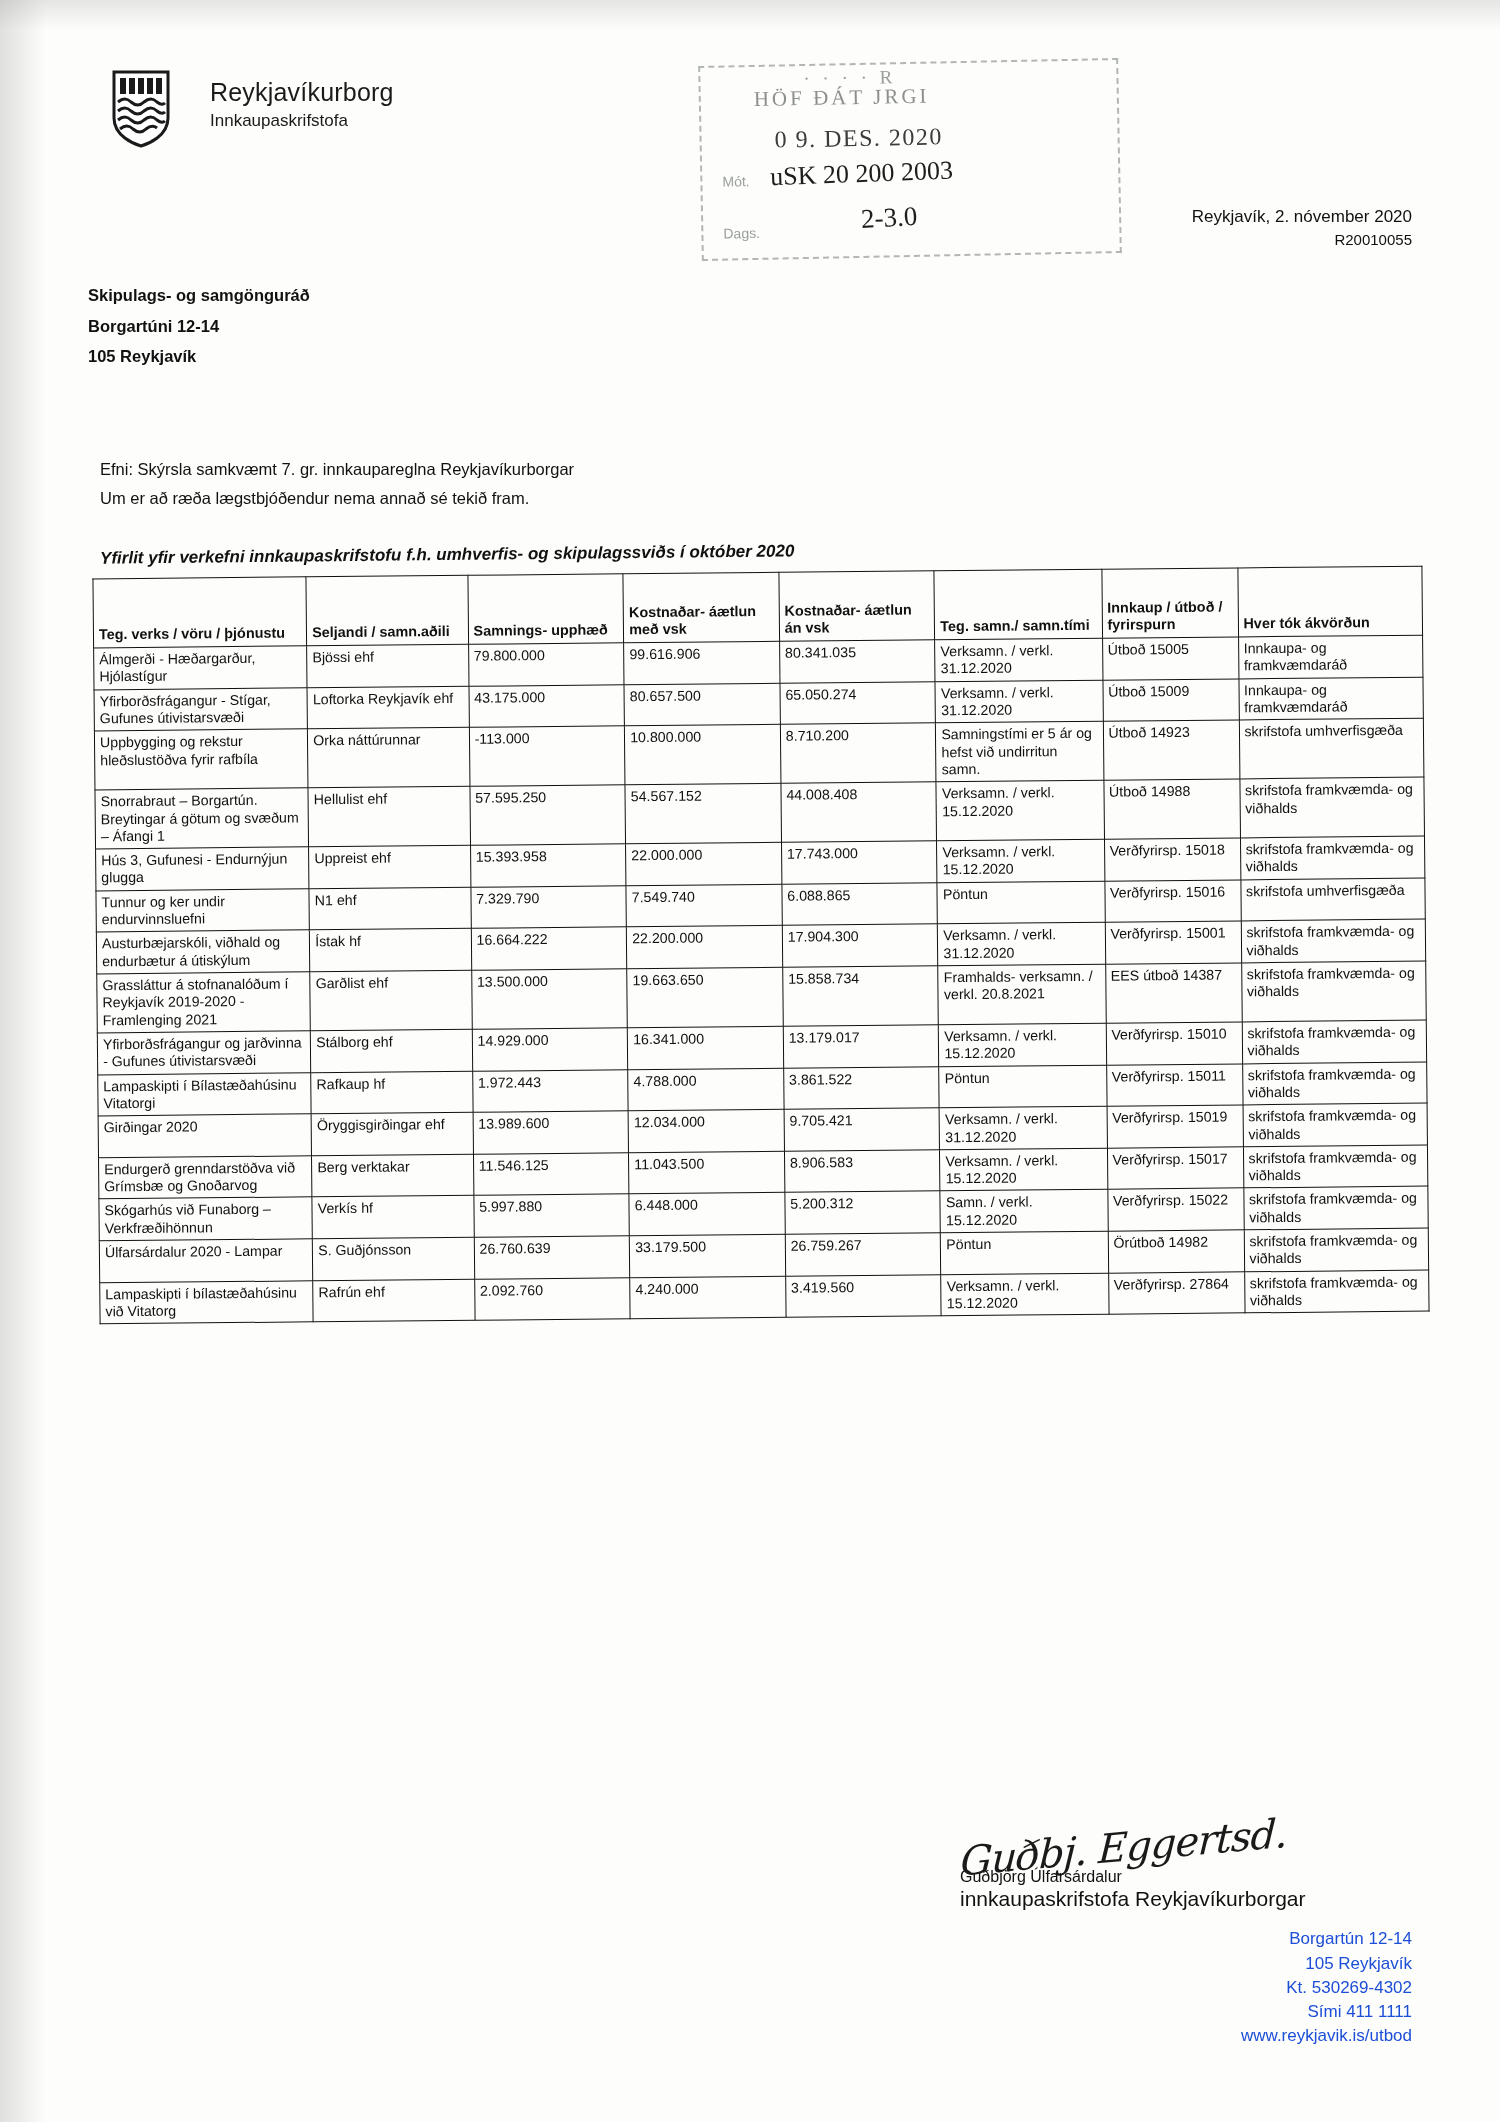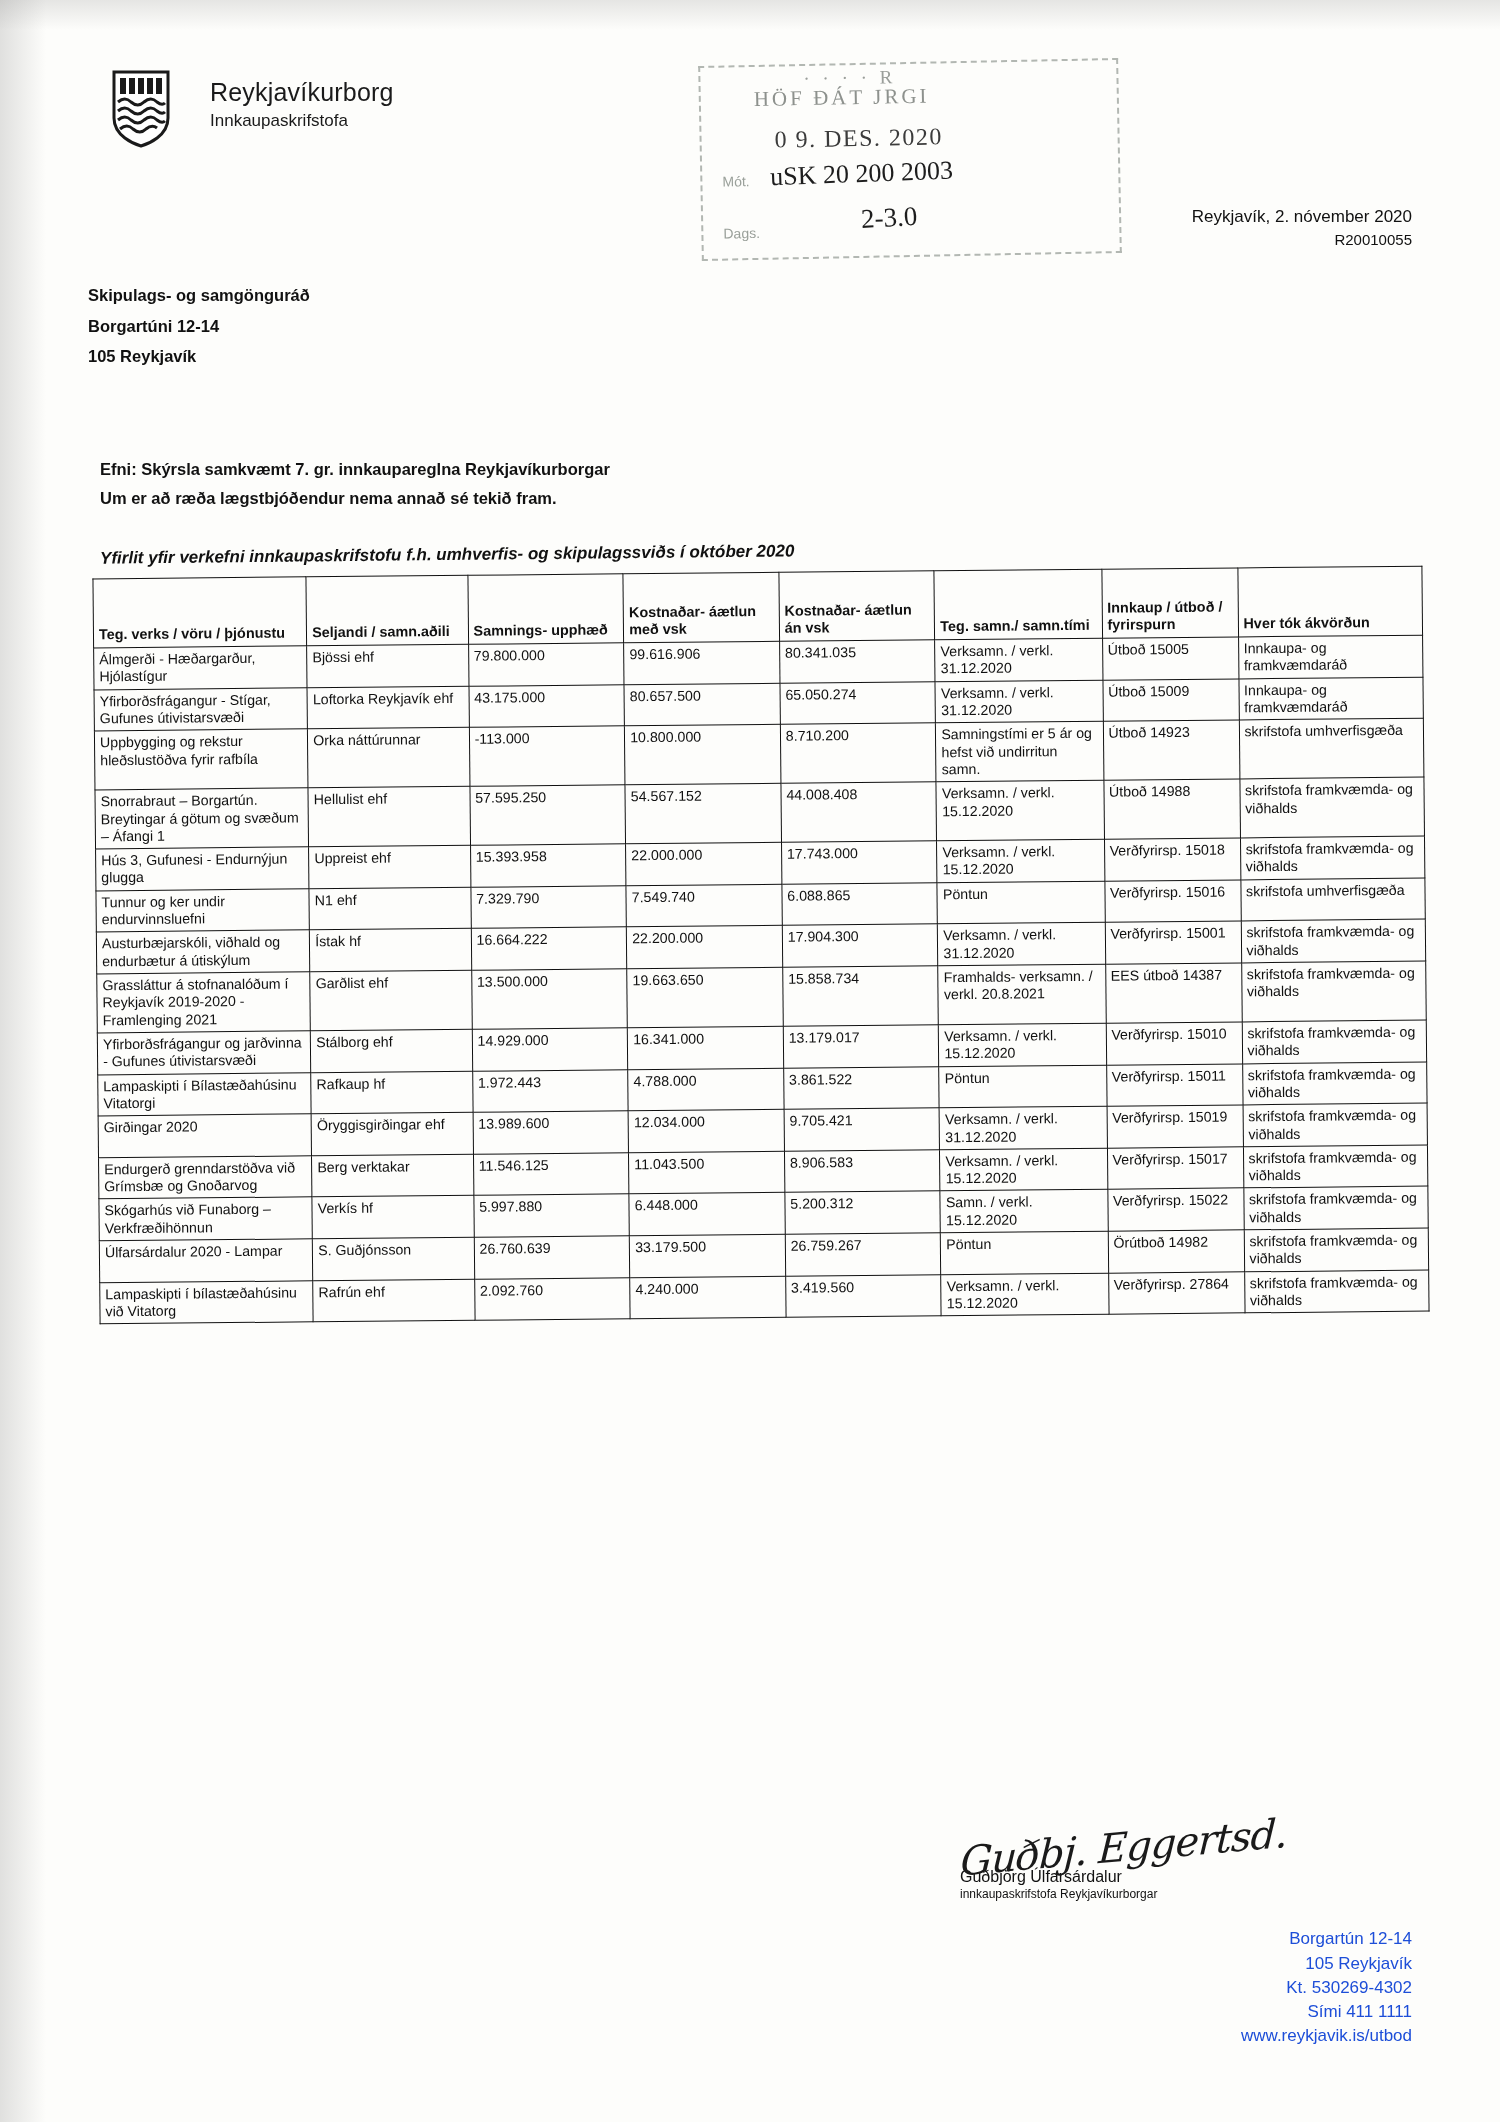--- a/index.html
+++ b/index.html
@@ -145,21 +145,21 @@
     font-weight: bold;
     line-height: 1.85;
   }
 
   
   .subject {
     position: absolute;
     left: 100px;
     top: 455px;
     font-size: 16.5px;
-    font-weight: bold;
+    font-weight: normal;
     line-height: 1.75;
   }
   .yfirlit {
     position: absolute;
     left: 100px;
     top: 545px;
     font-size: 17px;
     font-weight: bold;
     font-style: italic;
     transform: rotate(-0.6deg);
@@ -220,21 +220,21 @@
     color: #1a1a1a;
     transform: rotate(-5deg) skewX(-8deg);
     letter-spacing: -1px;
     white-space: nowrap;
   }
   .sig-name {
     font-size: 16px;
     margin-top: 2px;
   }
   .sig-role {
-    font-size: 12px;
+    font-size: 21px;
     margin-top: 1px;
   }
 
   
   .footer {
     position: absolute;
     right: 88px;
     bottom: 74px;
     text-align: right;
     font-size: 17px;

